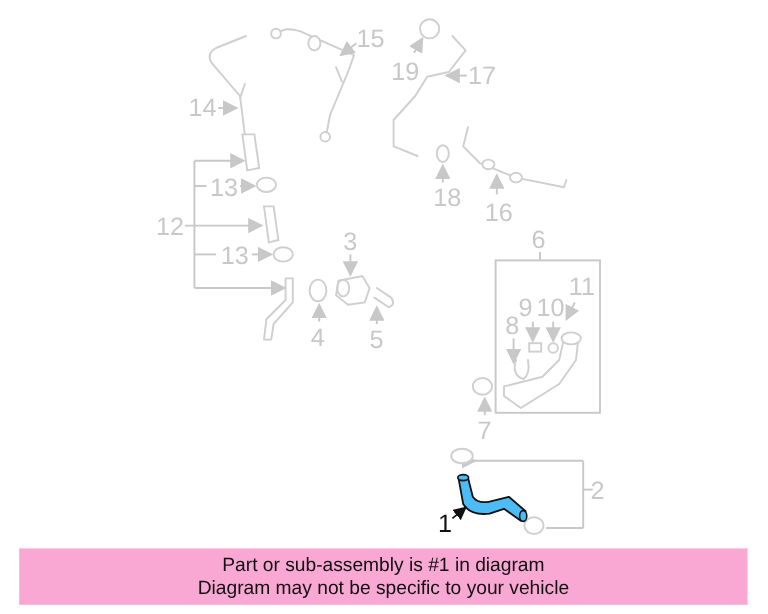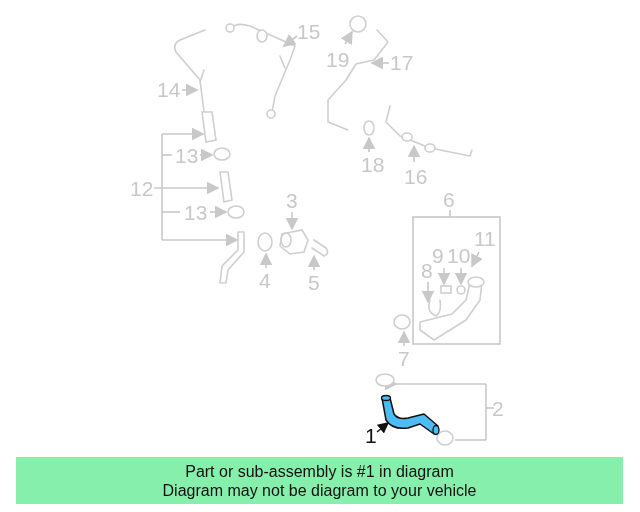--- a/index.html
+++ b/index.html
@@ -5,21 +5,21 @@
   html, body { margin: 0; padding: 0; background: #ffffff; }
   body { width: 640px; height: 512px; position: relative; overflow: hidden; font-family: "Liberation Sans", sans-serif; }
   #diagram { position: absolute; left: 0; top: 0; width: 640px; height: 512px; }
   .callout { font-family: "Liberation Sans", sans-serif; font-size: 21px; fill: #c8c8c8; }
   .callout-active { font-family: "Liberation Sans", sans-serif; font-size: 21px; fill: #111111; }
   .part { fill: none; stroke: #cfcfcf; stroke-width: 1.6; stroke-linecap: round; stroke-linejoin: round; }
   .part-fill { fill: #ffffff; stroke: #cfcfcf; stroke-width: 1.6; }
   .leader { stroke: #c8c8c8; stroke-width: 1.6; fill: none; }
   .banner {
     position: absolute; left: 16px; top: 457px; width: 607px; height: 47px;
-    background: #86efac; display: flex; flex-direction: column; align-items: center; justify-content: center;
+    background: #f9a8d4; display: flex; flex-direction: column; align-items: center; justify-content: center;
   }
   .banner span { font-size: 16px; color: #111111; line-height: 19px; font-family: "Liberation Sans", sans-serif; }
 </style>
 </head>
 <body>
 
 <svg id="diagram" viewBox="0 0 640 512" xmlns="http://www.w3.org/2000/svg">
   <defs>
     <marker id="arr" markerWidth="8" markerHeight="8" refX="7" refY="4" orient="auto">
       <path d="M0,0 L8,4 L0,8 z" fill="#c8c8c8"></path>
@@ -144,14 +144,14 @@
     <path d="M382,398 L390,398 L394,414 Q398,420 408,418 L424,414 L438,426 L434,434 L420,424 L408,428 Q392,430 386,420 z" fill="#4ebcf4" stroke="#111" stroke-width="1.5" stroke-linejoin="round"></path>
     <ellipse cx="386" cy="398" rx="4.5" ry="2.5" fill="#4ebcf4" stroke="#111" stroke-width="1.3"></ellipse>
     <ellipse cx="436" cy="430" rx="3" ry="4.5" fill="#4ebcf4" stroke="#111" stroke-width="1.3"></ellipse>
   </g>
   <text class="callout-active" x="365" y="443">1</text>
   <line x1="377" y1="432" x2="388" y2="423" stroke="#111" stroke-width="1.4" marker-end="url(#arrk)"></line>
 </svg>
 
 <div class="banner">
   <span>Part or sub-assembly is #1 in diagram</span>
-  <span>Diagram may not be diagram to your vehicle</span>
+  <span>Diagram may not be specific to your vehicle</span>
 </div>
 
 </body></html>

